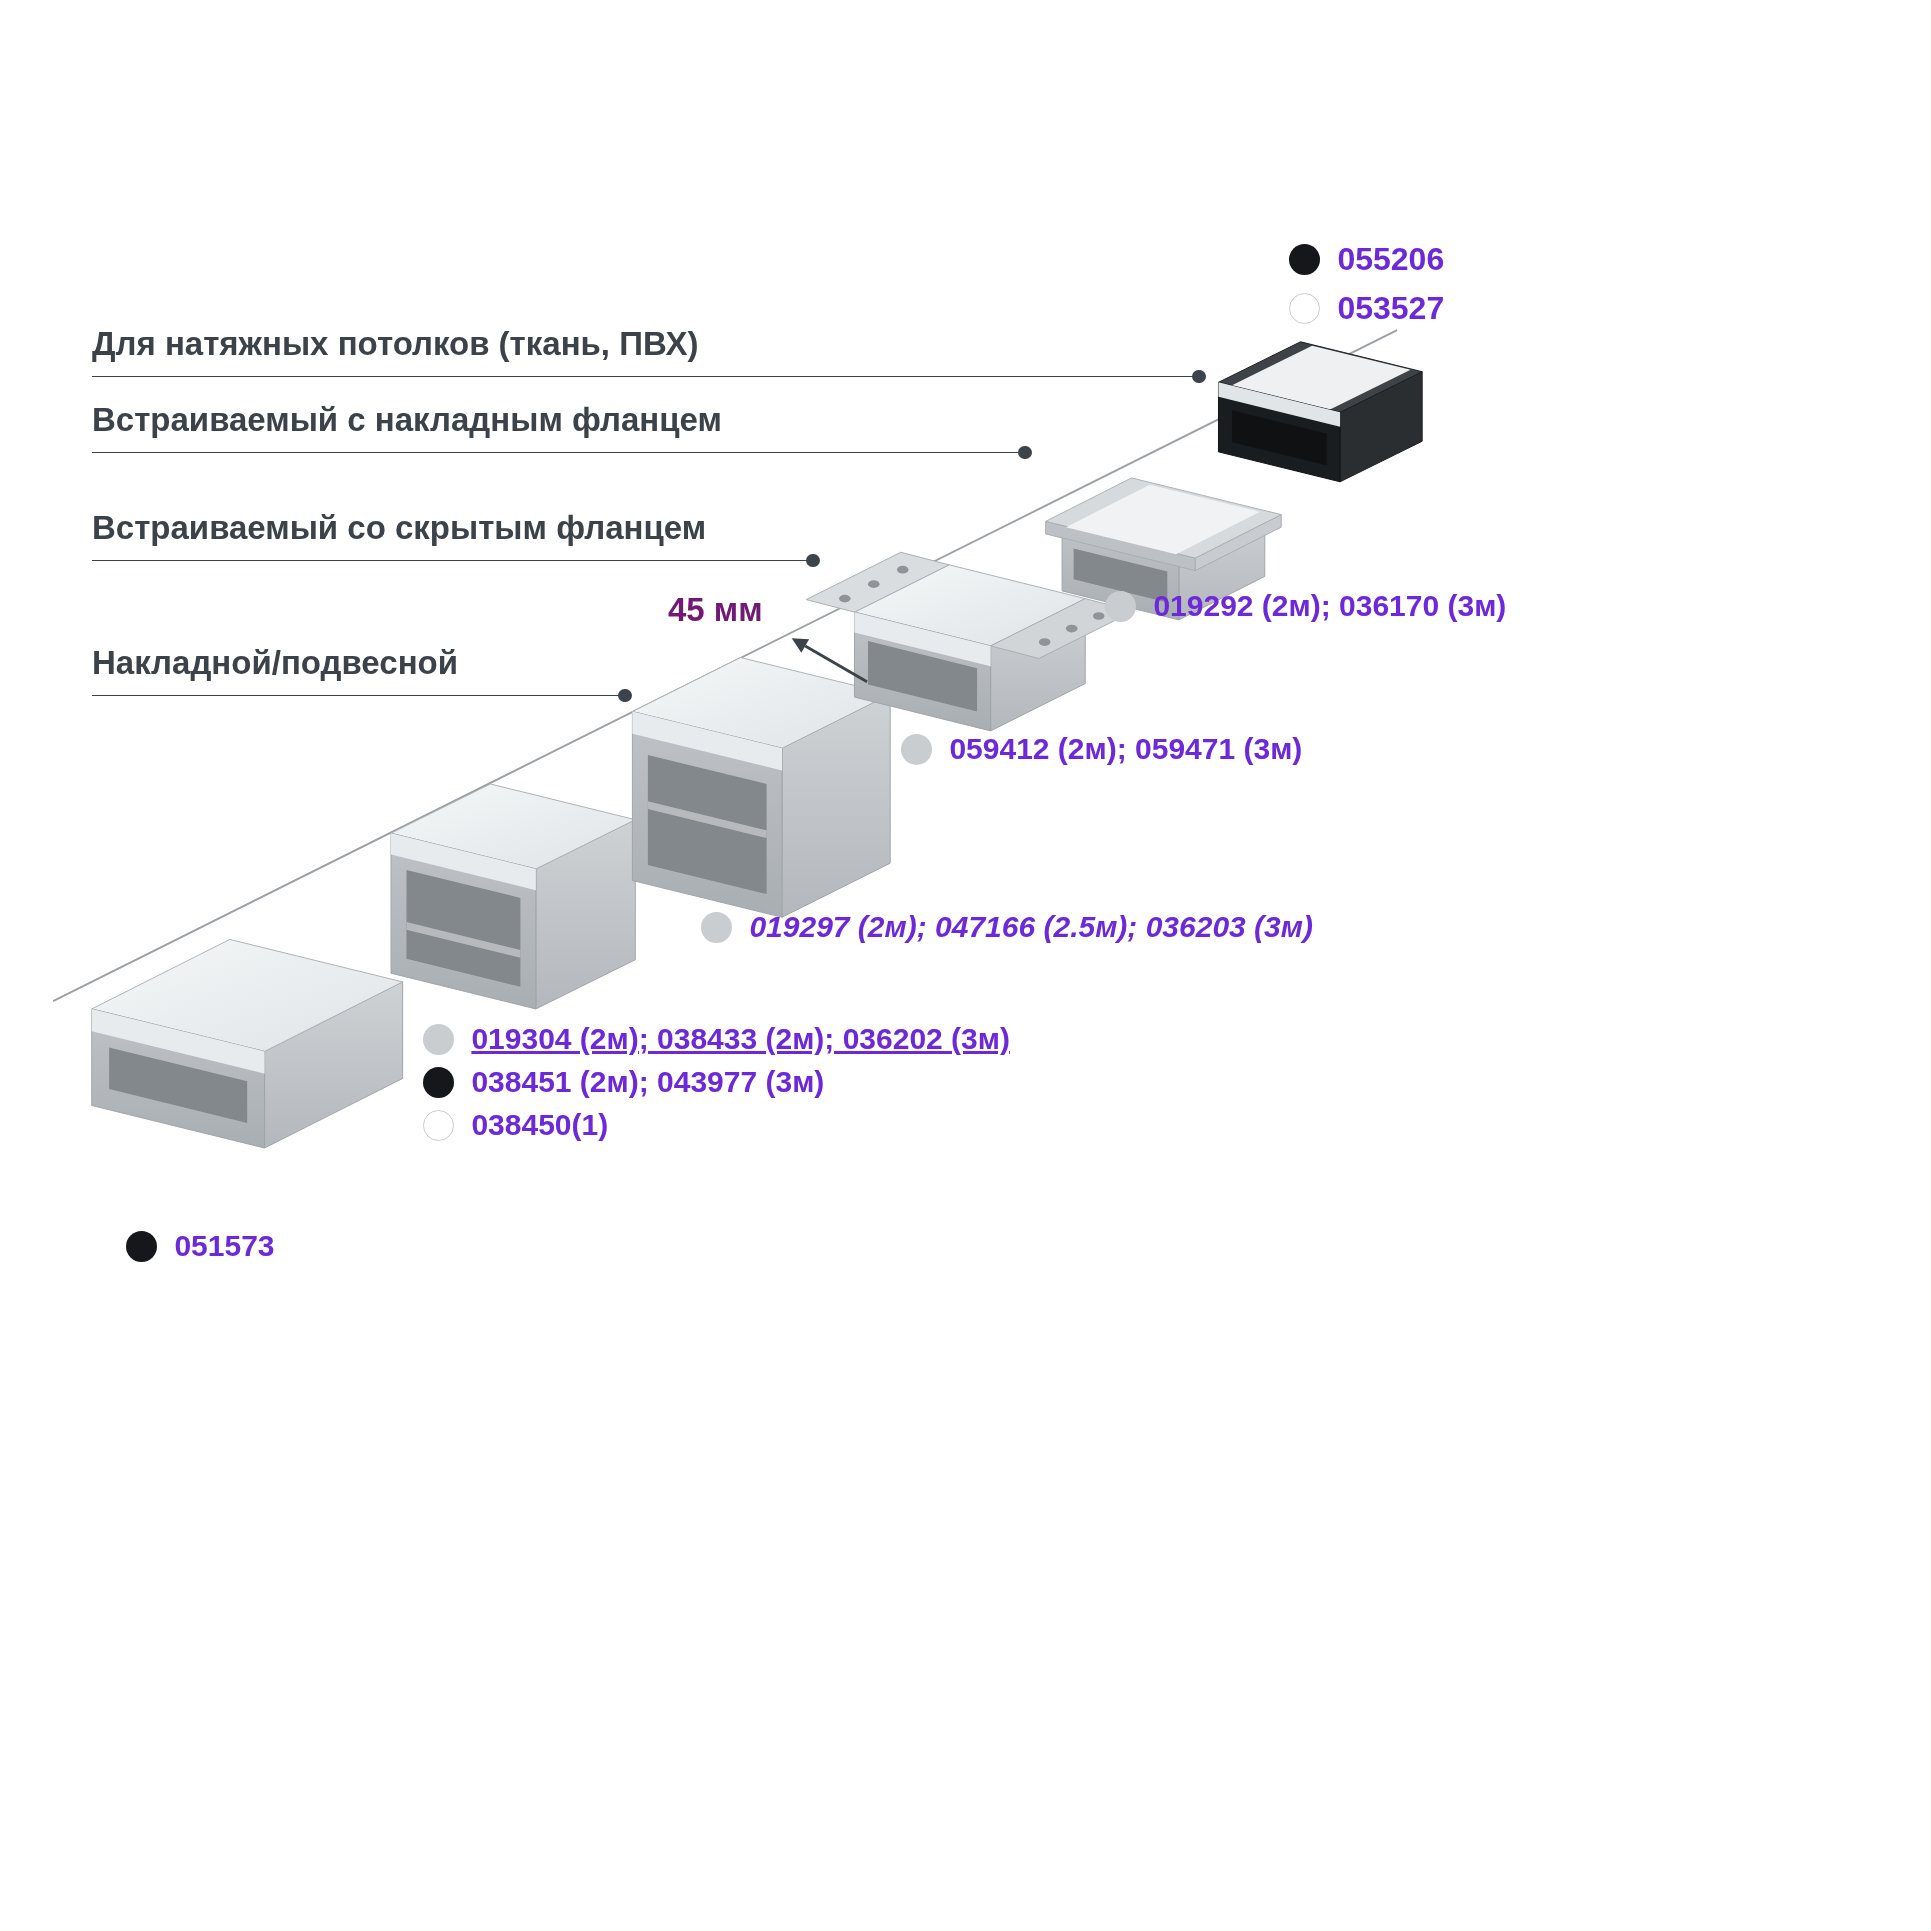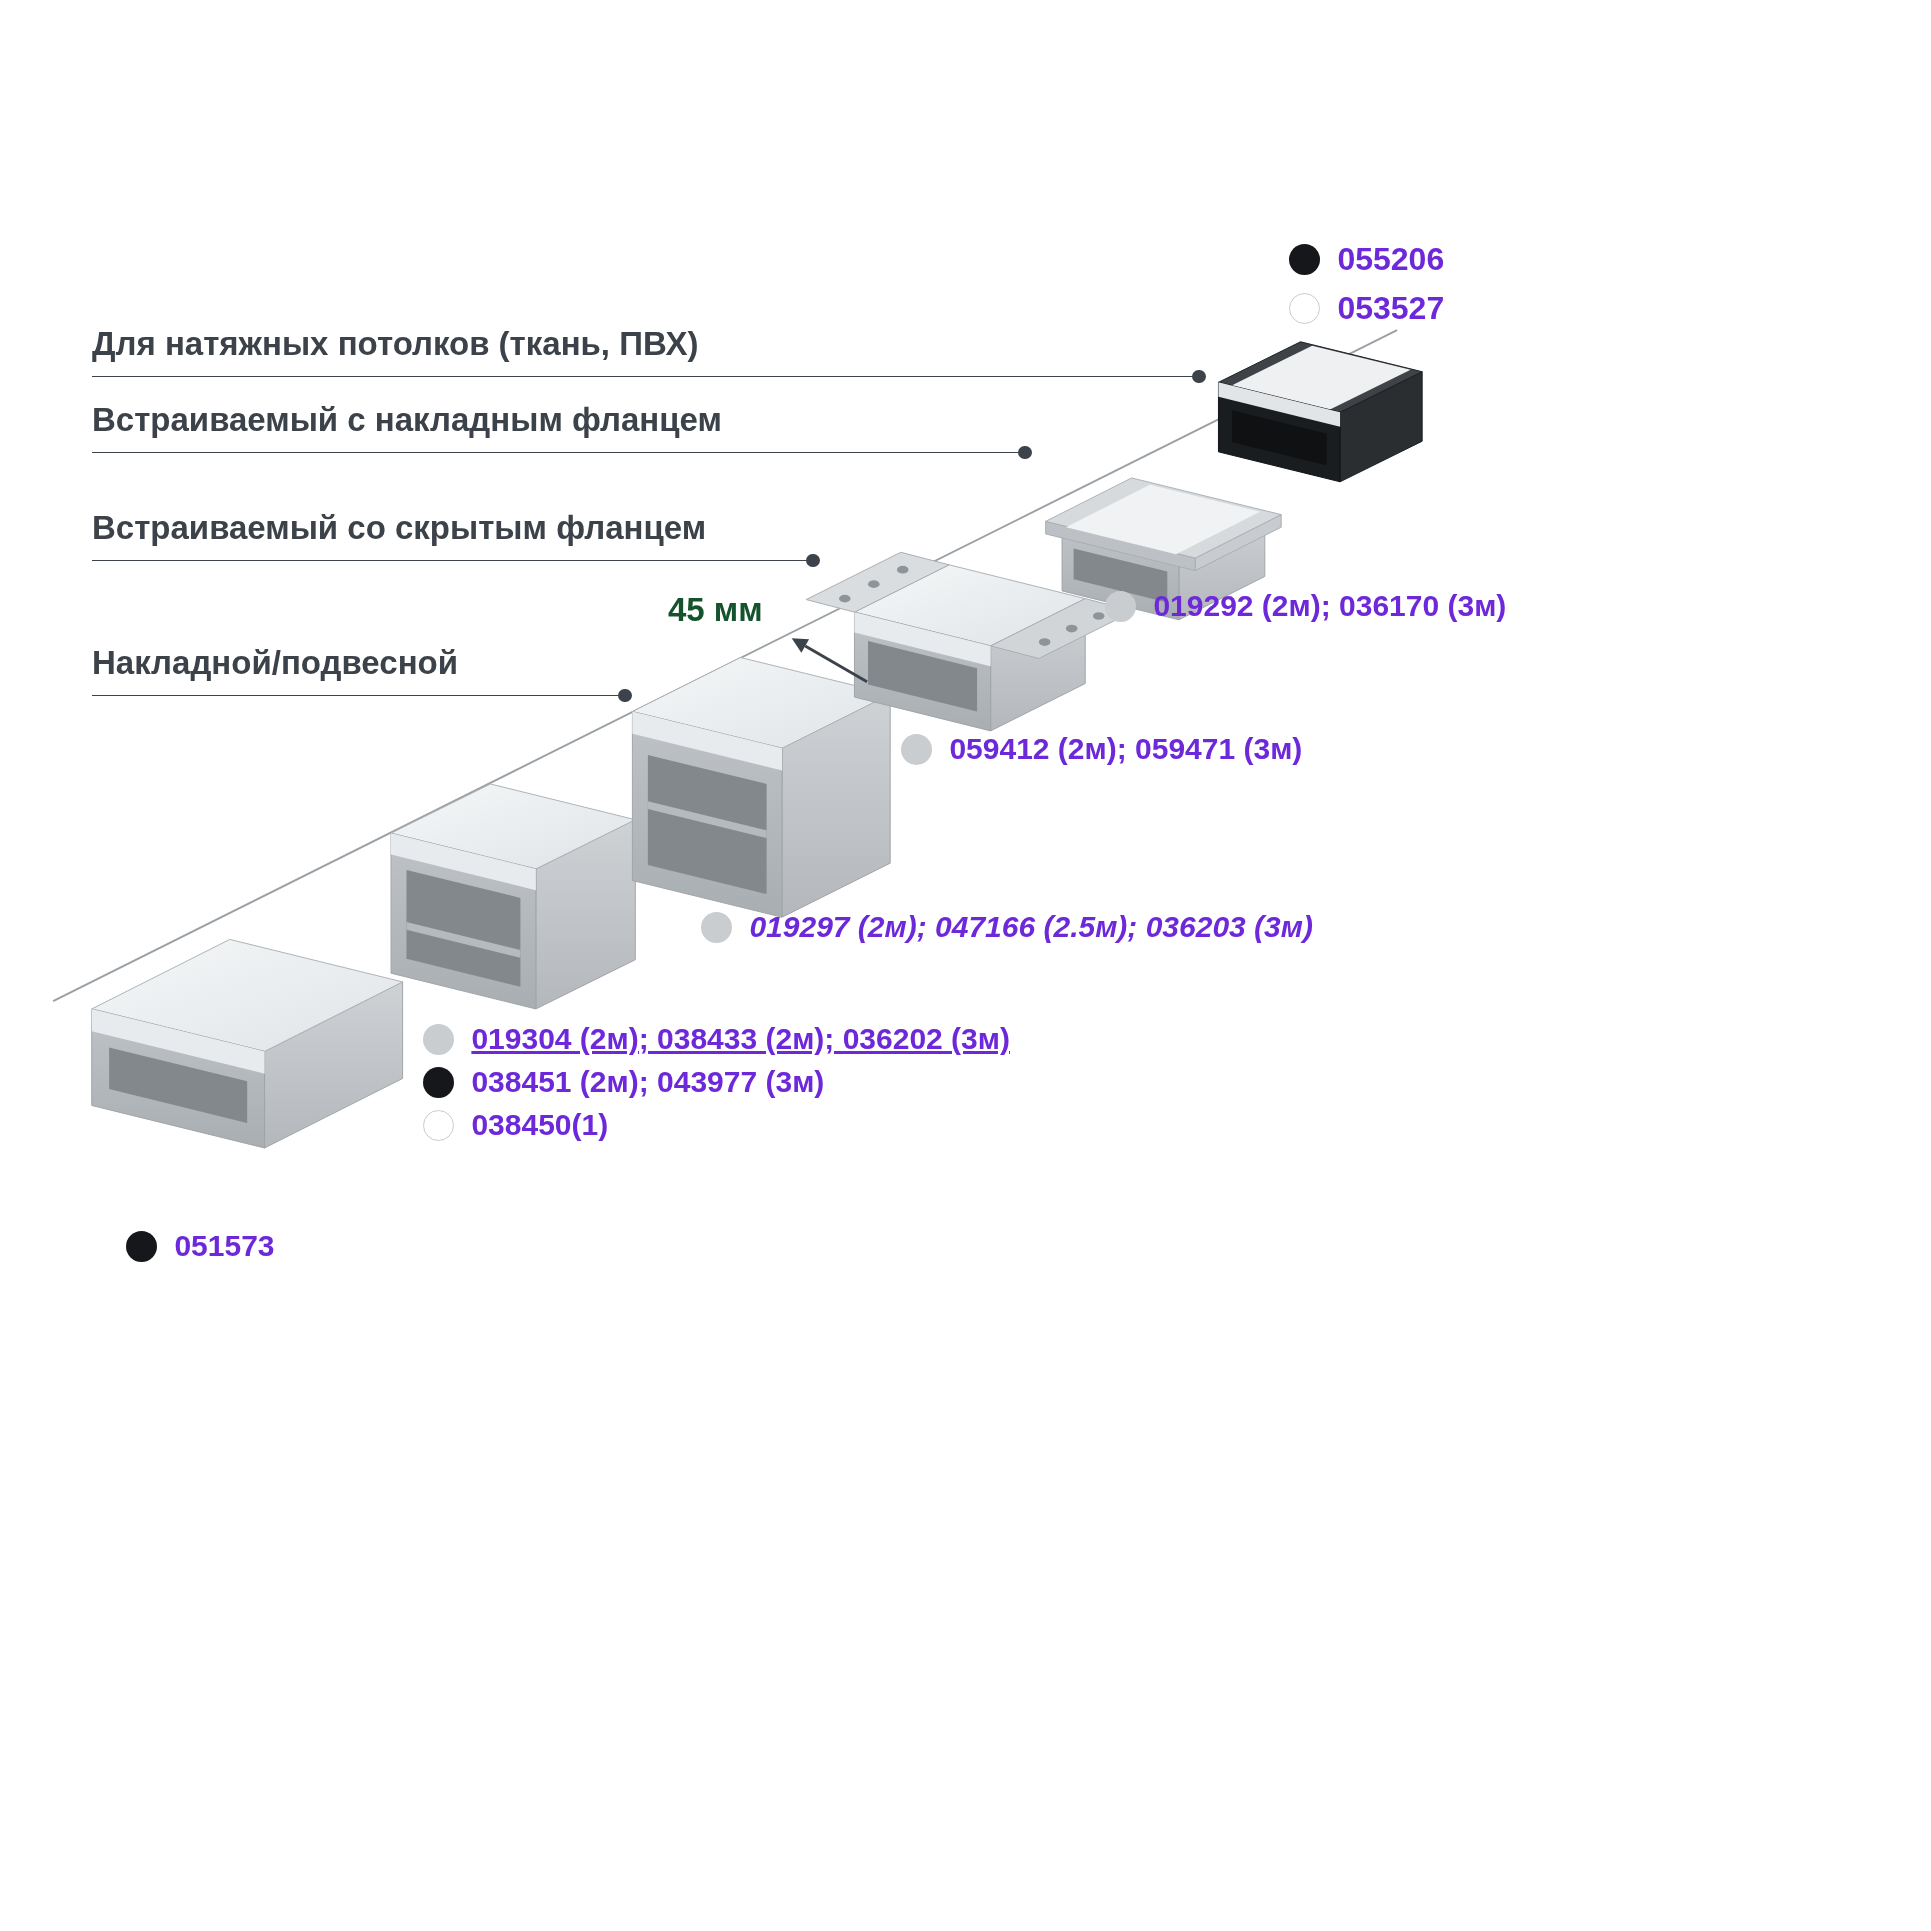--- a/index.html
+++ b/index.html
@@ -35,21 +35,21 @@
     white-space:nowrap;
   }
   .legend-row { font-size:32px; }
   .dot { width:31px; height:31px; border-radius:50%; flex:0 0 auto; box-sizing:border-box; }
   .dot-gray  { background:#c9cdd0; }
   .dot-black { background:#15171a; }
   .dot-white { background:#ffffff; border:1.9px solid #c9cdd0; }
 
   .dim {
     position:absolute;
-    color:#14532d;
+    color:#701a75;
     font-size:33px;
     font-weight:700;
     white-space:nowrap;
   }
 </style>
 </head>
 <body>
 
 <div class="canvas">
 

